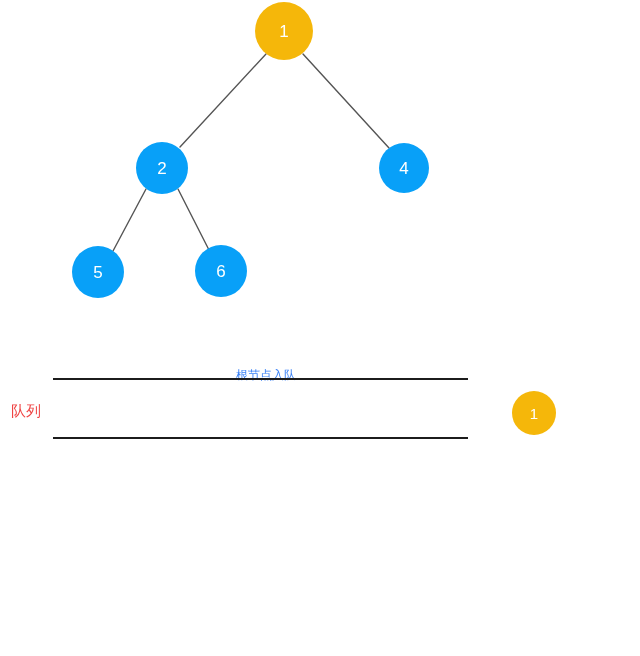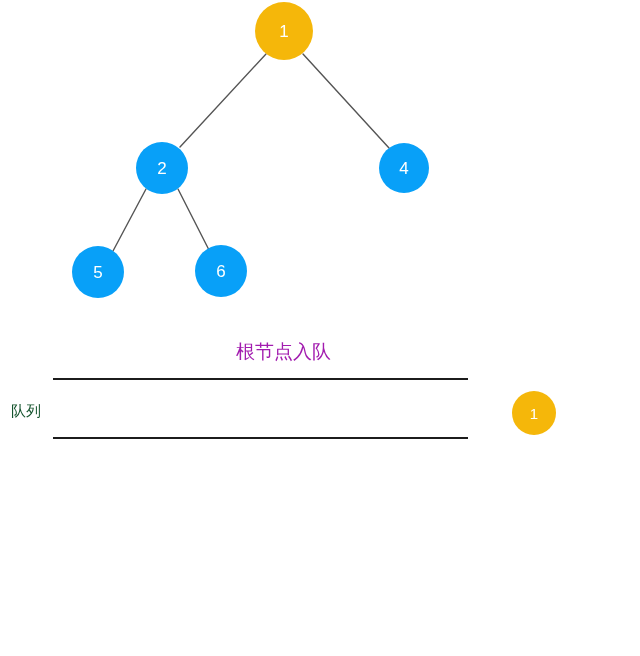--- a/index.html
+++ b/index.html
@@ -35,28 +35,29 @@
     align-items: center;
     justify-content: center;
     color: #ffffff;
     font-size: 17px;
     font-weight: 400;
     line-height: 1;
     user-select: none;
   }
   .caption {
     position: absolute;
-    font-size: 19px;
-    color: #a21caf;
+    font-size: 12px;
+    color: #3b82f6;
     white-space: nowrap;
+    margin-top: 28px;
   }
   .queue-label {
     position: absolute;
     font-size: 15px;
-    color: #14532d;
+    color: #ef4444;
     white-space: nowrap;
   }
   .queue-rail {
     position: absolute;
     background: #1c1c1c;
     height: 2px;
   }
   .queue-item {
     position: absolute;
     border-radius: 50%;

